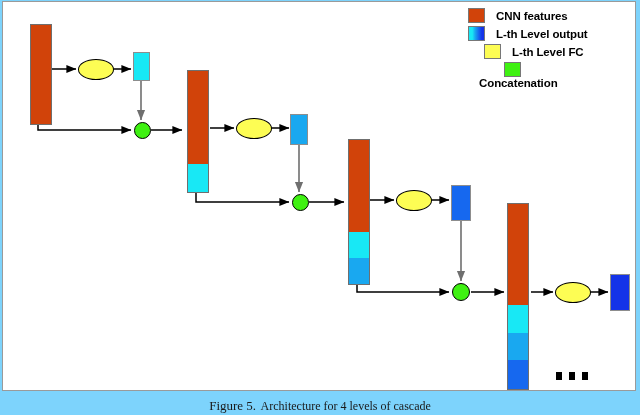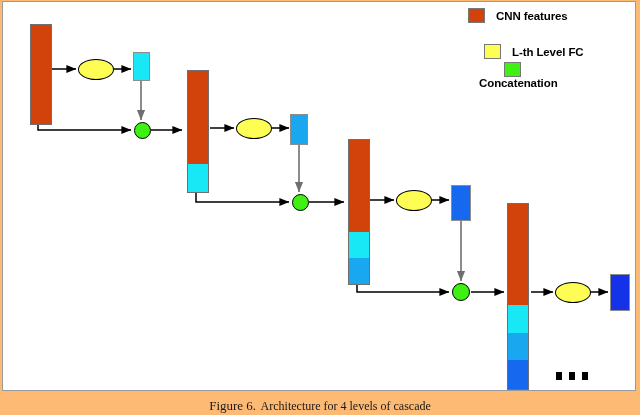--- a/index.html
+++ b/index.html
@@ -10,21 +10,21 @@
   body {
     width: 640px;
     height: 415px;
     font-family: "Liberation Sans", sans-serif;
     overflow: hidden;
   }
   #page {
     position: relative;
     width: 640px;
     height: 415px;
-    background: #fdba74;
+    background: #7dd3fc;
   }
   
   #figure-frame {
     position: absolute;
     left: 2px;
     top: 1px;
     width: 634px;
     height: 390px;
     border: 1.5px solid #9a9a9a;
     box-sizing: border-box;
@@ -217,28 +217,32 @@
     <span></span>
     <span></span>
     <span></span>
   </div>
 
   <div id="legend">
     <div class="legend-row" style="top:1px;">
       <span class="legend-swatch" style="background:#d1430a;"></span>
       <span class="legend-label">CNN features</span>
     </div>
+    <div class="legend-row" style="top:19px;">
+      <span class="legend-swatch" style="background:linear-gradient(90deg,#18e8f5 0%,#18e8f5 22%,#19a8f0 40%,#1668ef 64%,#1433e8 86%,#1433e8 100%);"></span>
+      <span class="legend-label">L-th Level output</span>
+    </div>
     <div class="legend-row" style="top:37px;margin-left:16px;">
       <span class="legend-swatch" style="background:#fdfd54;"></span>
       <span class="legend-label">L-th Level FC</span>
     </div>
     <div class="legend-row" style="top:56px;flex-direction:column;">
       <span class="legend-swatch" style="background:#3ff112;"></span>
       <span class="legend-label">Concatenation</span>
     </div>
   </div>
 
   <div id="caption">
-    <span class="fig-num">Figure 6.</span>
+    <span class="fig-num">Figure 5.</span>
     <span class="fig-text">Architecture for 4 levels of cascade</span>
   </div>
 
 </div>
 
 </body></html>

